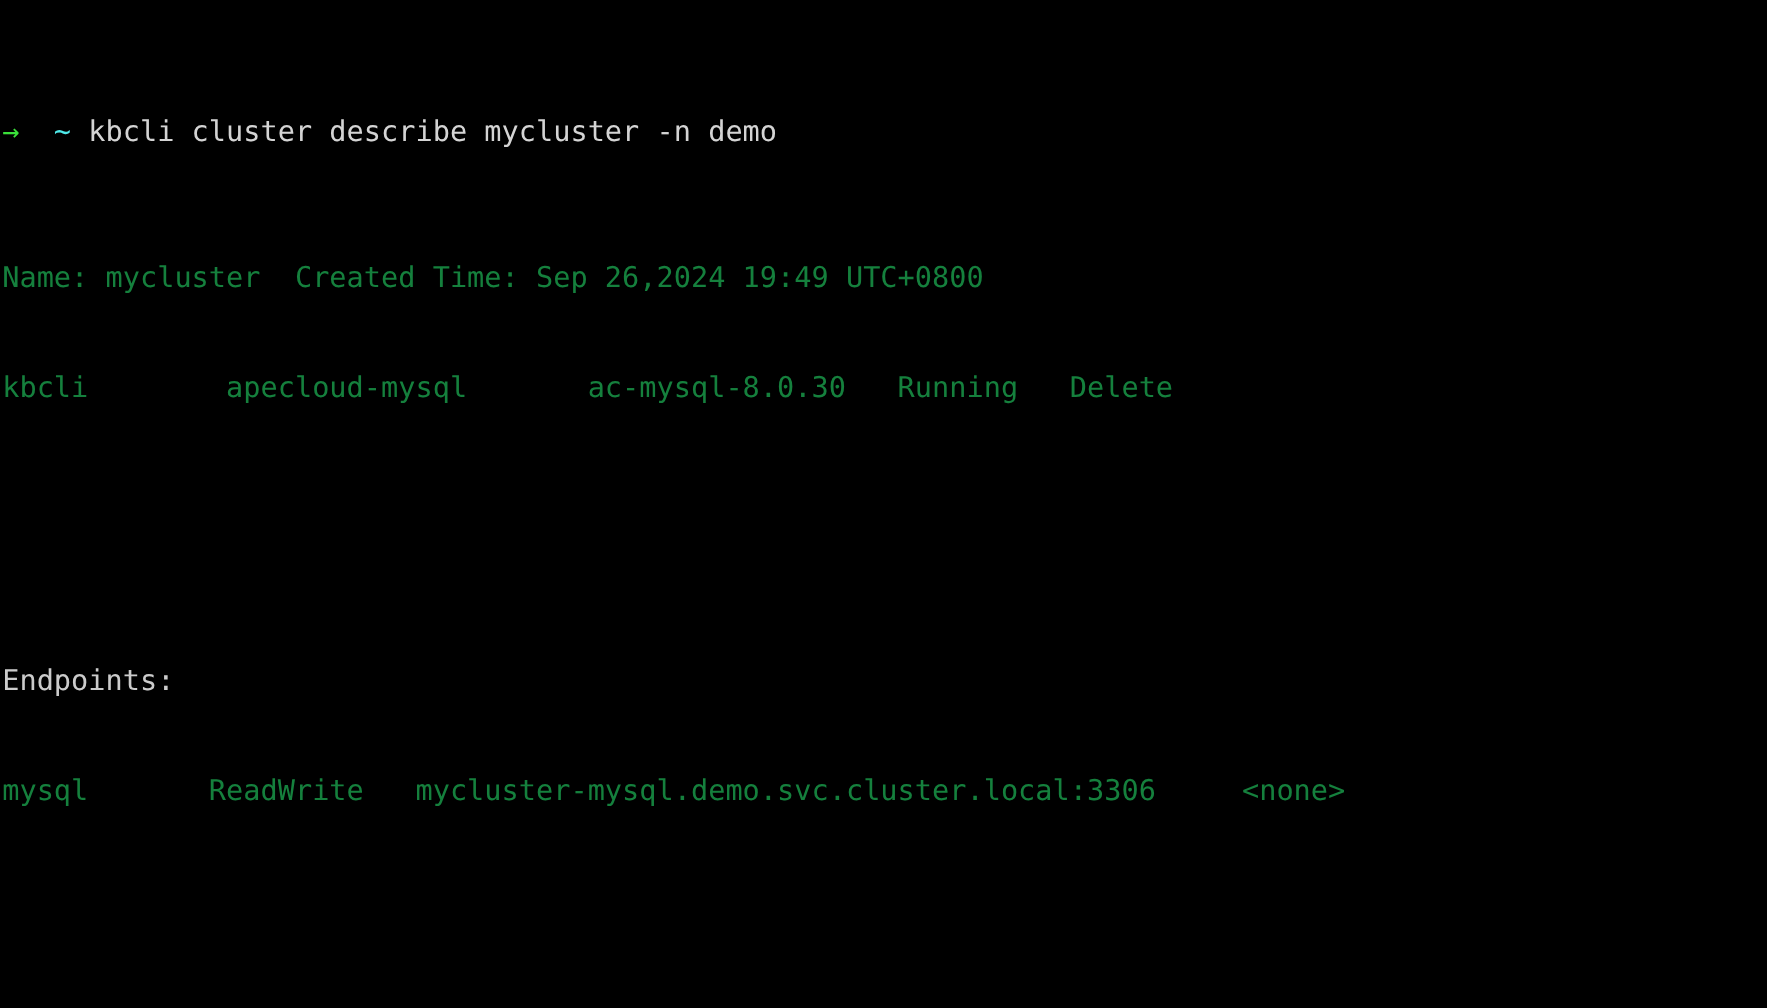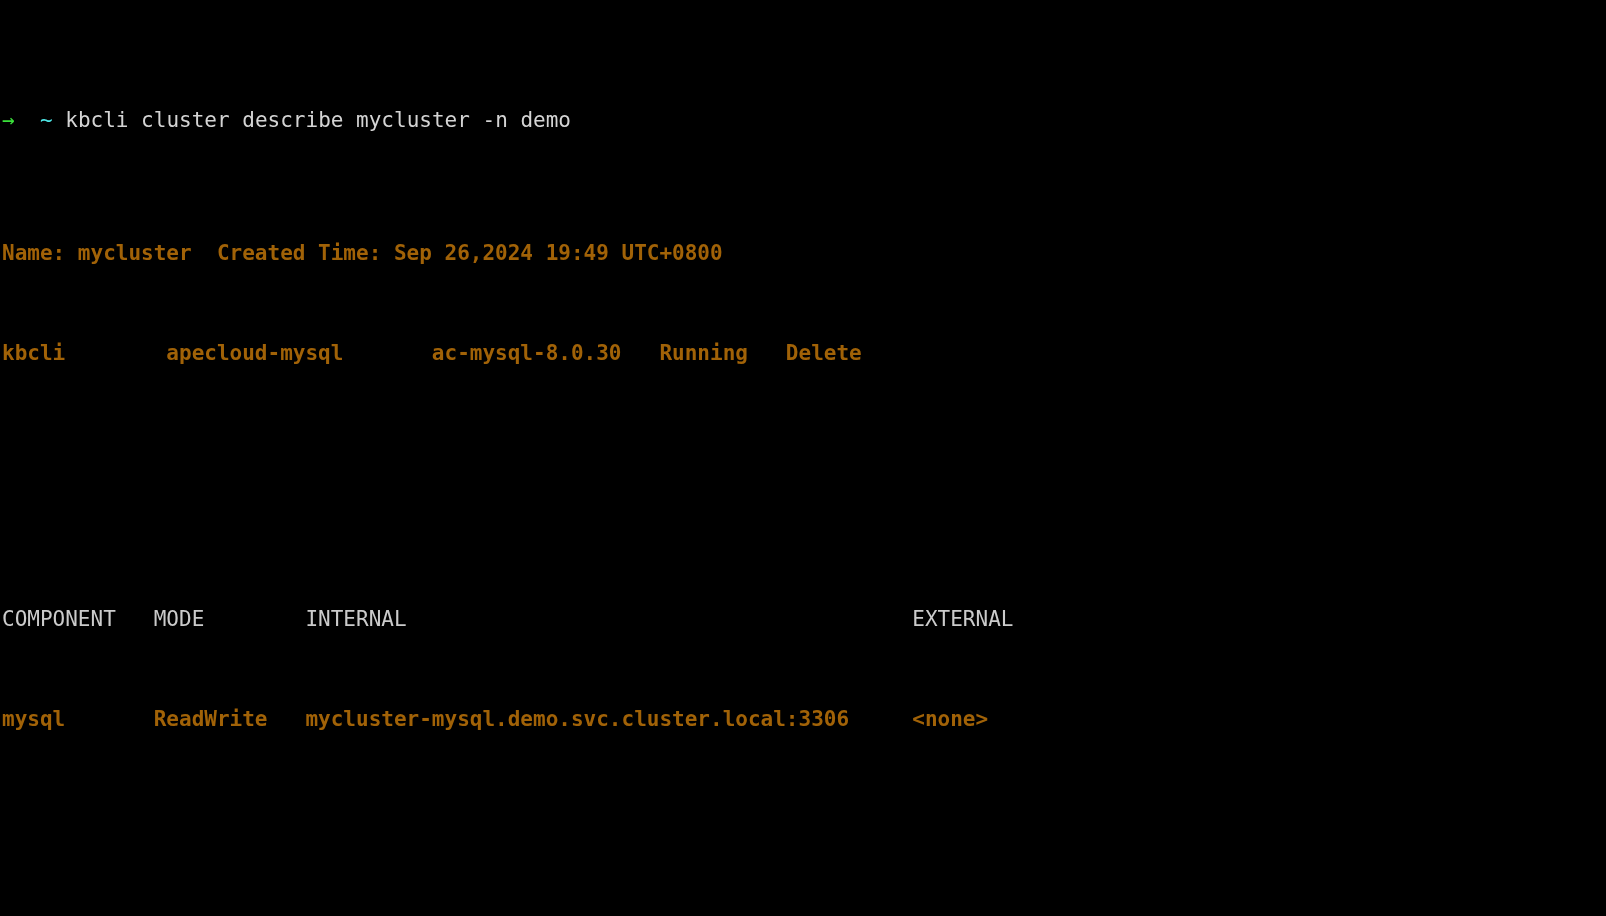--- a/index.html
+++ b/index.html
@@ -13,21 +13,21 @@
     overflow: hidden;
     font-family: "DejaVu Sans Mono", "Liberation Mono", monospace;
   }
   #terminal {
     position: relative;
     width: 1301px;
     height: 916px;
     background: #000000;
     color: #cfcfcf;
     font-family: "DejaVu Sans Mono", "Liberation Mono", monospace;
-    font-size: 21px;
+    font-size: 26px;
     line-height: 33.3px;
     letter-spacing: 0px;
     padding: 4px 0 0 2px;
     box-sizing: border-box;
     white-space: pre;
   }
   .line {
     height: 33.3px;
     white-space: pre;
     display: block;
@@ -40,43 +40,42 @@
   .prompt-arrow {
     color: #3ae03a;
   }
   .prompt-tilde {
     color: #4fe9e9;
   }
   .cmd {
     color: #d4d4d4;
   }
   .out {
-    color: #a16207;
-    font-weight: bold;
+    color: #15803d;
   }
   .hdr {
     color: #cbcbcb;
   }
   .sect {
     color: #cbcbcb;
   }
 </style>
 </head>
 <body>
 
 <div id="terminal">
 
   <div class="line"><span class="prompt-arrow">→</span><span>  </span><span class="prompt-tilde">~</span><span> </span><span class="cmd">kbcli cluster describe mycluster -n demo</span></div>
 
   <div class="line out">Name: mycluster  Created Time: Sep 26,2024 19:49 UTC+0800</div>
   <div class="line out">kbcli        apecloud-mysql       ac-mysql-8.0.30   Running   Delete</div>
 
   <div class="blank"></div>
 
-  <div class="line hdr">COMPONENT   MODE        INTERNAL                                        EXTERNAL</div>
+  <div class="line sect">Endpoints:</div>
   <div class="line out">mysql       ReadWrite   mycluster-mysql.demo.svc.cluster.local:3306     &lt;none&gt;</div>
 
   
 
   
   
   
   
   
 

